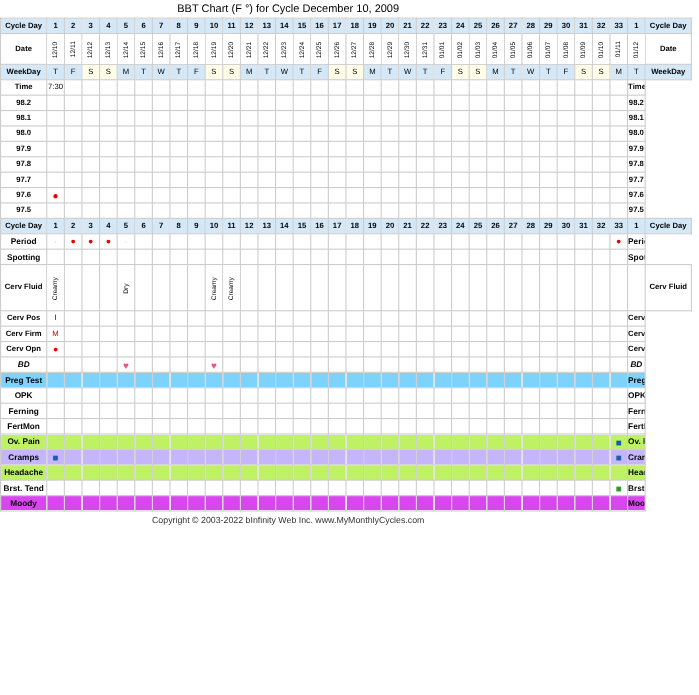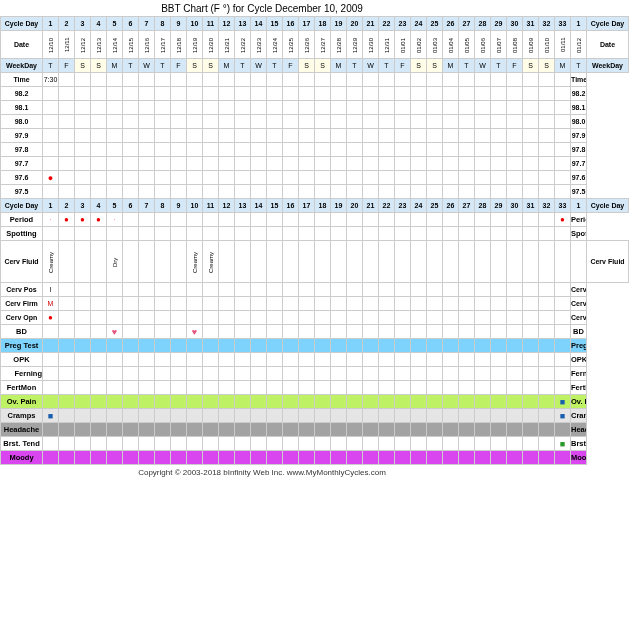--- a/index.html
+++ b/index.html
@@ -65,28 +65,28 @@
     .temp-row td {
       background: #fff;
       font-size: 7px;
     }
     .period-row td { background: #fff; }
     .spotting-row td { background: #fff; }
     .cervfluid-row td { background: #fff; font-size: 7px; }
     .cervpos-row td { background: #fff; font-size: 7px; }
     .cervfirm-row td { background: #fff; font-size: 7px; }
     .cervopn-row td { background: #fff; font-size: 7px; }
-    .bd-row td { background: #fff; }
+    .bd-row td { background: #fff; font-style: italic; }
     .pregtest-row td { background: #7dd3fc; }
     .opk-row td { background: #fff; }
-    .ferning-row td { background: #fff; text-align: right; }
+    .ferning-row td { background: #fff; }
     .fertmon-row td { background: #fff; }
     .ovpain-row td { background: #bef264; }
-    .cramps-row td { background: #e5e5e5; }
-    .headache-row td { background: #a3a3a3; margin-left: 31px; }
+    .cramps-row td { background: #c4b5fd; }
+    .headache-row td { background: #bef264; margin-left: 31px; }
     .brsttend-row td { background: #fff; }
     .moody-row td { background: #d946ef; }
     .footer {
       text-align: center;
       font-size: 8px;
       padding: 3px 0;
       color: #333;
     }
     .dot-red { color: #e00; font-size: 9px; }
     .dot-pink { color: #ff69b4; font-size: 9px; }
@@ -1208,14 +1208,14 @@
           <td></td>
           <td></td>
           <td></td>
       <td></td>
       <td class="right-label">Moody</td>
     </tr>
 
   </tbody>
     </table>
 
-  <div class="footer">Copyright © 2003-2018 bInfinity Web Inc.     www.MyMonthlyCycles.com</div>
+  <div class="footer">Copyright © 2003-2022 bInfinity Web Inc.     www.MyMonthlyCycles.com</div>
 </div>
 
 </body></html>

